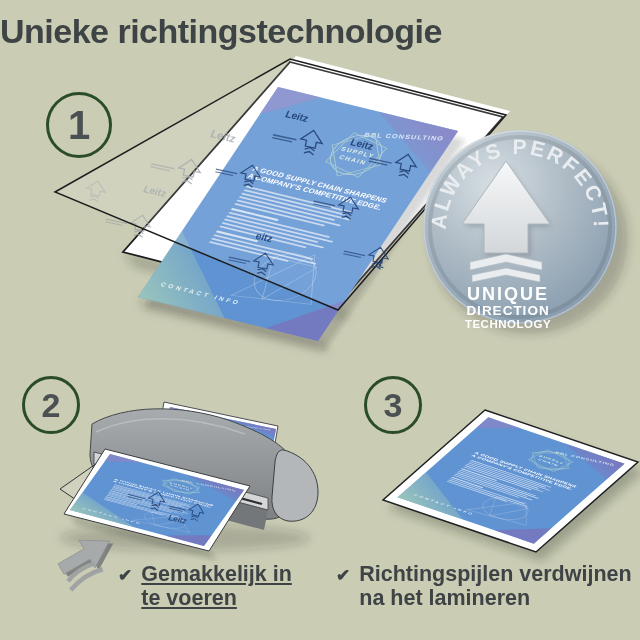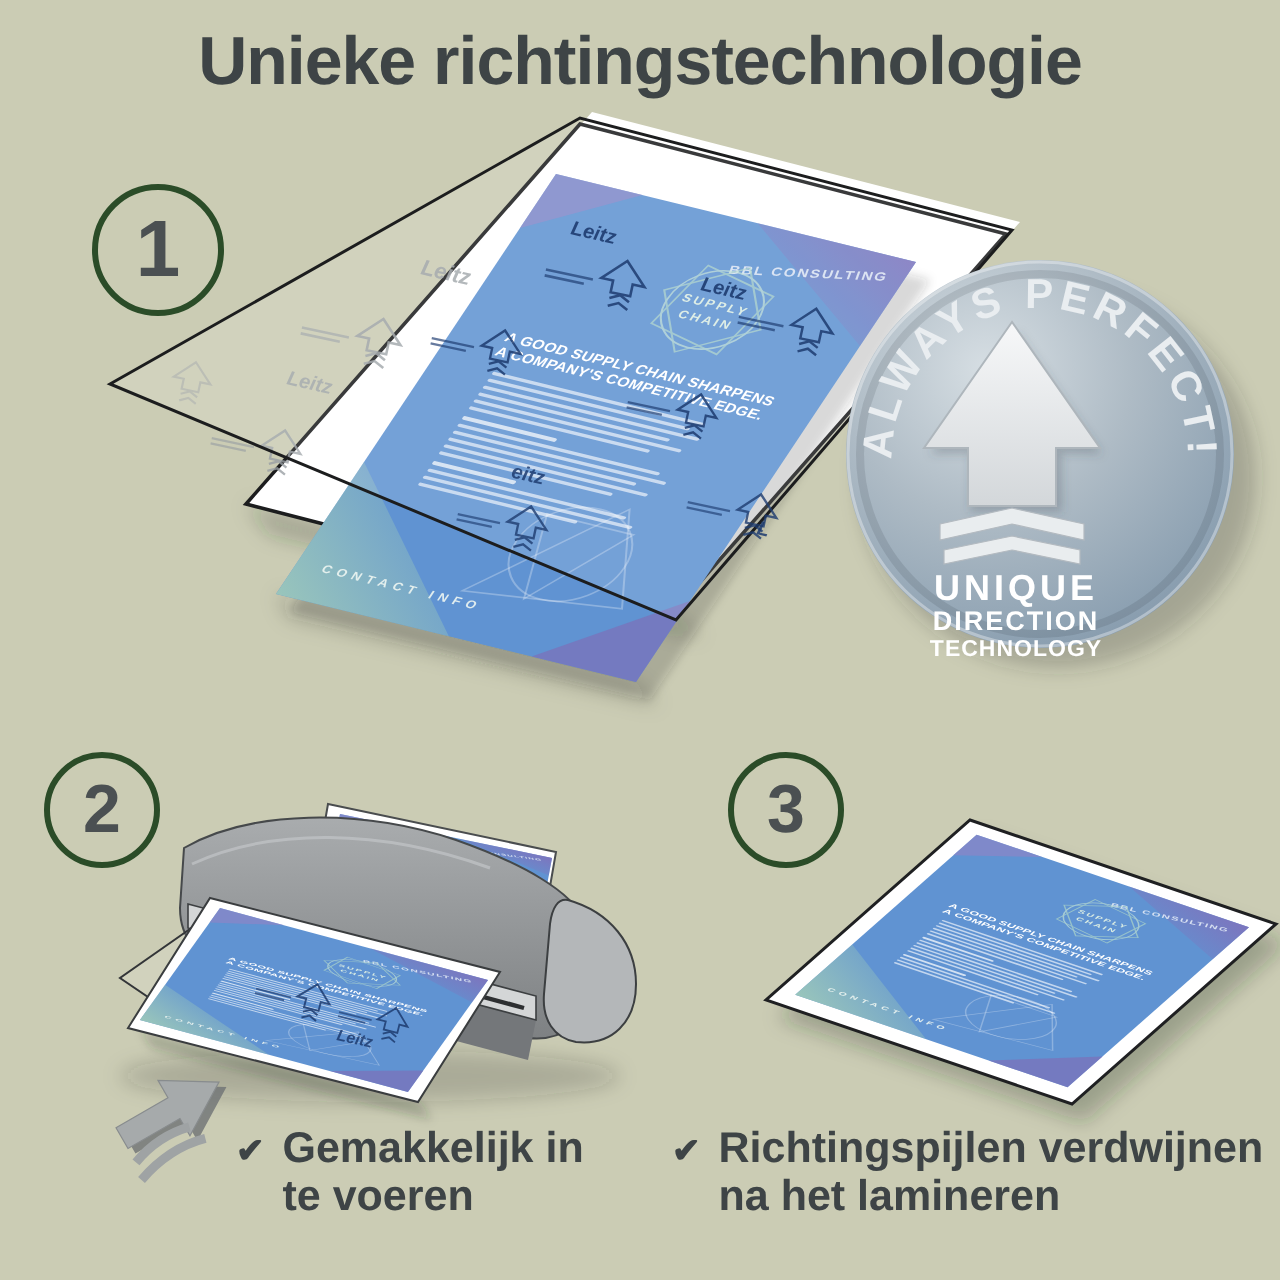--- a/index.html
+++ b/index.html
@@ -1,33 +1,33 @@
 <!DOCTYPE html>
 <html><head>
 <meta charset="utf-8">
 <style>
   html,body{margin:0;padding:0;}
   .stage{position:relative;width:640px;height:640px;background:#cbccb4;overflow:hidden;
          font-family:"Liberation Sans",sans-serif;}
-  .title{position:absolute;top:12px;left:0;right:0;margin:0;text-align:center;
+  .title{position:absolute;top:12px;left:0;right:0;margin:0;
          font-size:34px;font-weight:bold;color:#3e4446;letter-spacing:-0.5px;}
   .step-circle{position:absolute;border:3px solid #2b4c28;border-radius:50%;
          display:flex;align-items:center;justify-content:center;
          color:#4b5052;font-weight:bold;background:transparent;}
   #c1{left:46px;top:92px;width:60px;height:60px;font-size:40px;}
   #c2{left:22px;top:376px;width:52px;height:52px;font-size:34px;}
   #c3{left:364px;top:376px;width:52px;height:52px;font-size:34px;}
   .art{position:absolute;}
   #art1{left:40px;top:55px;}
   #art2{left:30px;top:390px;}
   #art3{left:340px;top:395px;}
   .check-row{position:absolute;display:flex;gap:9px;color:#3e4446;}
   .check-row .mark{font-size:17px;font-weight:bold;margin-top:3px;flex:0 0 auto;}
   .check-row .txt{font-size:21.5px;font-weight:bold;line-height:1.13;}
-  #row1{left:118px;top:562px;}  #row1 .txt{width:168px;}
+  #row1{left:118px;top:562px;}  #row1 .txt{width:168px;text-decoration:underline;}
   #row2{left:336px;top:562px;}  #row2 .txt{width:294px;}
   svg text{font-family:"Liberation Sans",sans-serif;}
 </style>
 </head>
 <body>
 
 <div class="stage">
 
   <svg width="0" height="0" style="position:absolute" aria-hidden="true">
     <defs>

